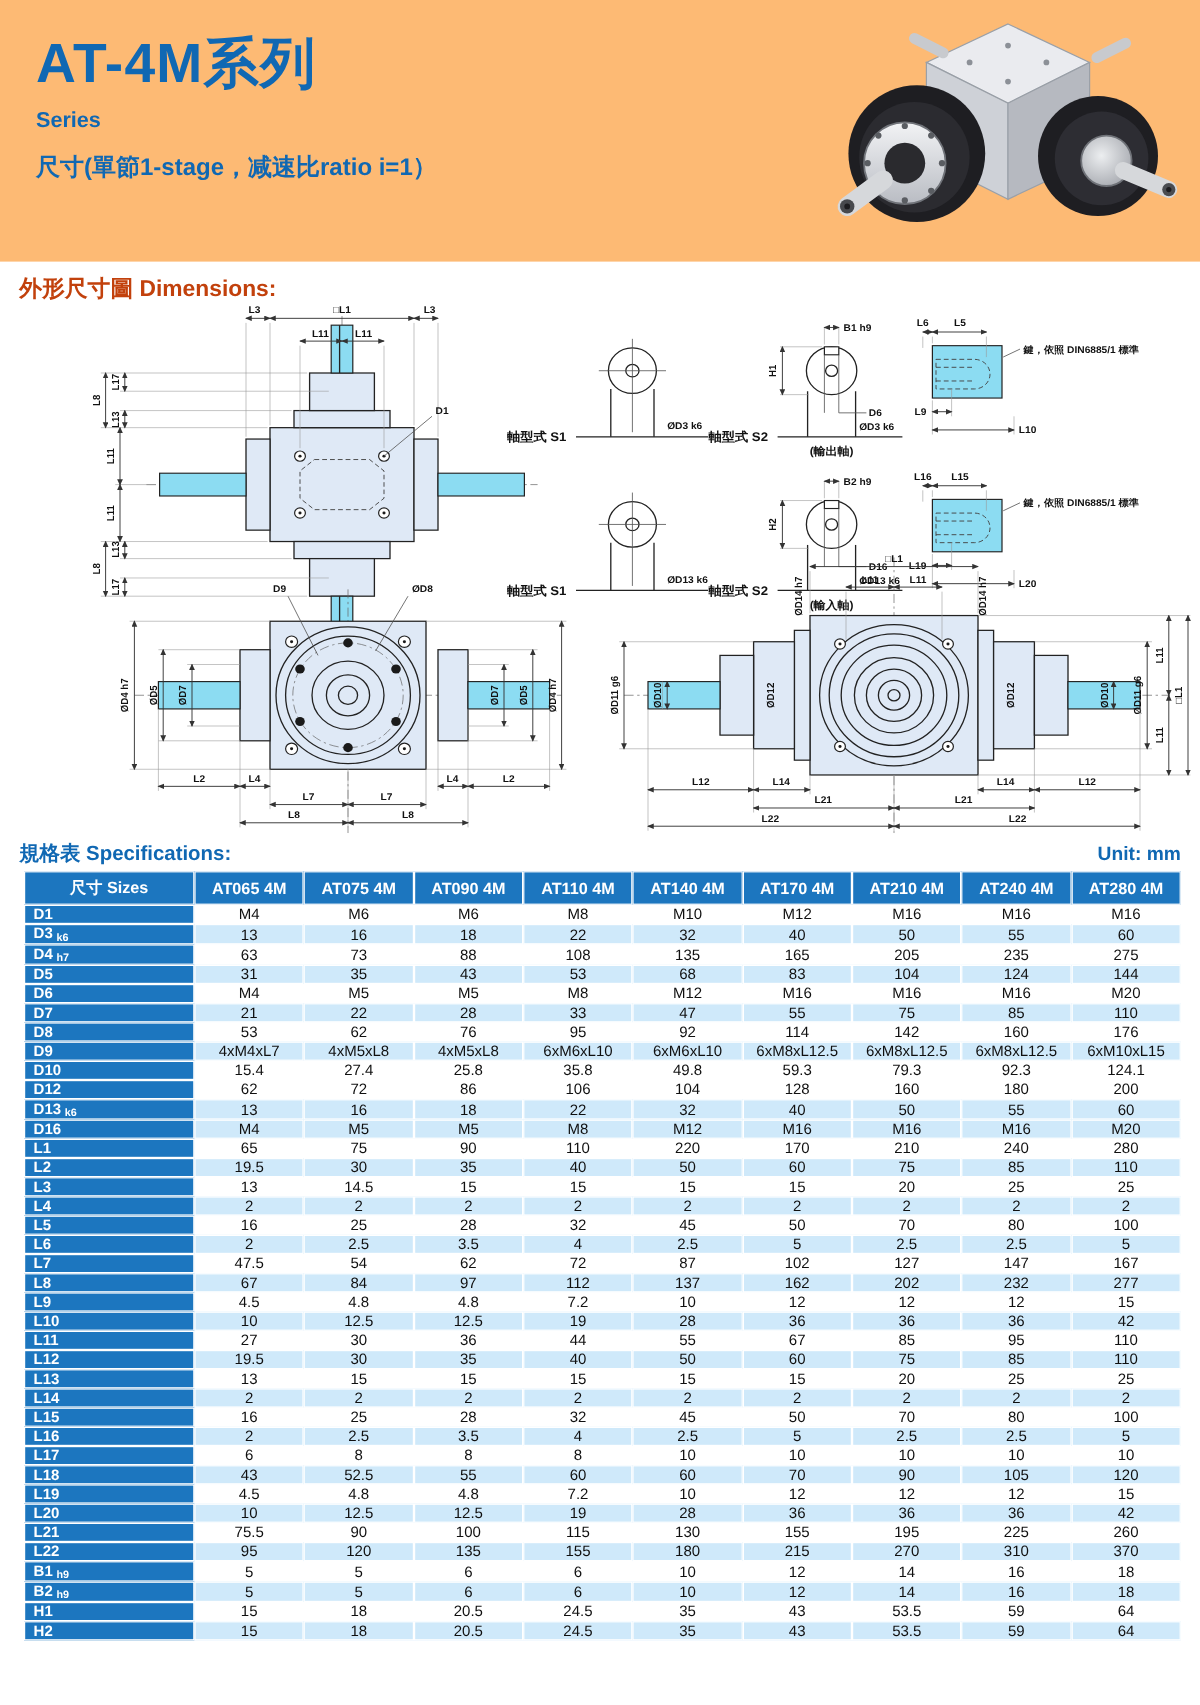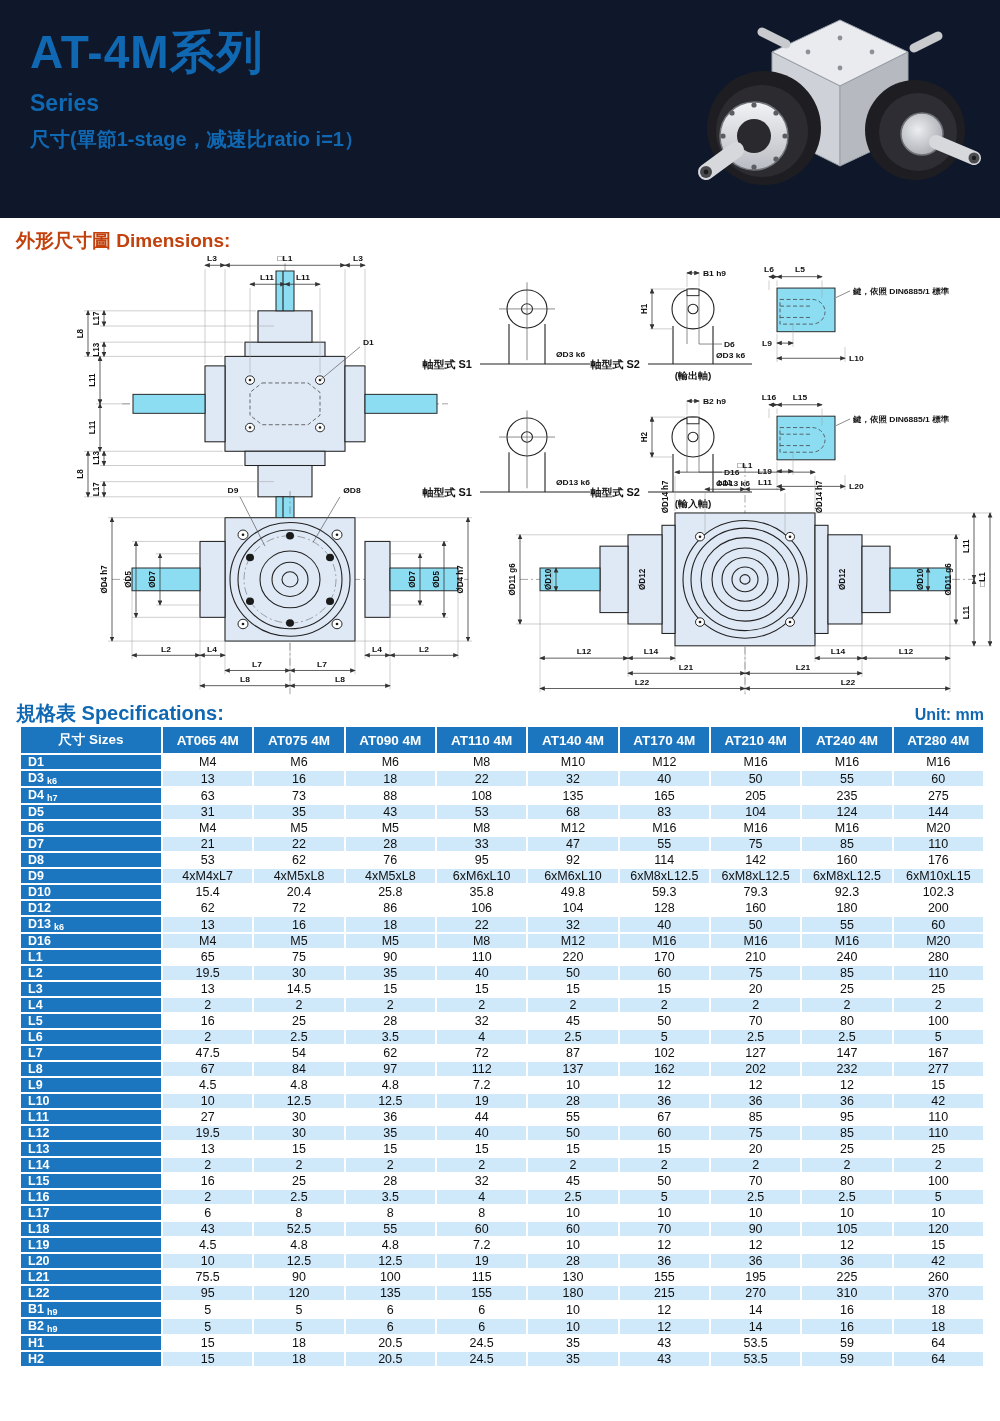--- a/index.html
+++ b/index.html
@@ -1,26 +1,26 @@
 <!DOCTYPE html>
 <html><head>
 <meta charset="utf-8">
 <style>
   html,body { margin:0; padding:0; }
   body { width:1000px; height:1421px; position:relative; background:#ffffff;
          font-family:"Liberation Sans", sans-serif; overflow:hidden; }
-  .band { position:absolute; left:0; top:0; width:1000px; height:218px; background:#0f172a; }
+  .band { position:absolute; left:0; top:0; width:1000px; height:218px; background:#fdba74; }
   .title   { position:absolute; left:30px; top:22px; color:#1068b3; font-weight:bold; font-size:46px; letter-spacing:1px; }
-  .sub1    { position:absolute; left:30px; top:90px;  color:#1068b3; font-weight:bold; font-size:23px; }
+  .sub1    { position:absolute; left:30px; top:90px;  color:#1068b3; font-weight:bold; font-size:18px; }
   .sub2    { position:absolute; left:30px; top:126px; color:#1068b3; font-weight:bold; font-size:20px; }
   .photo   { position:absolute; left:690px; top:8px; }
   .dims-heading { position:absolute; left:16px; top:228px; color:#c2410c; font-weight:bold; font-size:19px; }
   .drawings { position:absolute; left:0; top:252px; }
   .specs-row { position:absolute; left:16px; top:700px; width:968px; display:flex; justify-content:space-between; align-items:baseline; }
-  .specs-heading { color:#1068b3; font-weight:bold; font-size:20px; }
+  .specs-heading { color:#1068b3; font-weight:bold; font-size:17px; }
   .unit-label    { color:#1068b3; font-weight:bold; font-size:16px;margin-left:36px; }
   table.spec { position:absolute; left:20px; top:726px; width:964px; border-collapse:separate; border-spacing:0; table-layout:fixed; }
   table.spec th, table.spec td { border:1px solid #ffffff; padding:0; text-align:center; overflow:hidden; white-space:nowrap; }
   table.spec thead th { background:#1c76bf; color:#fff; font-size:13.5px; font-weight:bold; height:26px; }
   table.spec thead th.szh { text-align:center;margin-top:25px; }
   table.spec tbody th { background:#1c76bf; color:#fff; font-size:12.5px; font-weight:bold; text-align:left; padding-left:7px; height:14px; line-height:14px; }
   table.spec tbody th .sub { font-size:9px; margin-left:3px; position:relative; top:2px; font-weight:bold; }
   table.spec tbody td { background:#ffffff; color:#101010; font-size:12.5px; height:14px; line-height:14px; }
   table.spec tbody tr.alt td { background:#cfe9fa; }
   
@@ -597,28 +597,28 @@
         <td>6xM6xL10</td>
         <td>6xM6xL10</td>
         <td>6xM8xL12.5</td>
         <td>6xM8xL12.5</td>
         <td>6xM8xL12.5</td>
         <td>6xM10xL15</td>
       </tr>
       <tr>
         <th><span>D10</span></th>
         <td>15.4</td>
-        <td>20.4</td>
+        <td>27.4</td>
         <td>25.8</td>
         <td>35.8</td>
         <td>49.8</td>
         <td>59.3</td>
         <td>79.3</td>
         <td>92.3</td>
-        <td>102.3</td>
+        <td>124.1</td>
       </tr>
       <tr>
         <th><span>D12</span></th>
         <td>62</td>
         <td>72</td>
         <td>86</td>
         <td>106</td>
         <td>104</td>
         <td>128</td>
         <td>160</td>

